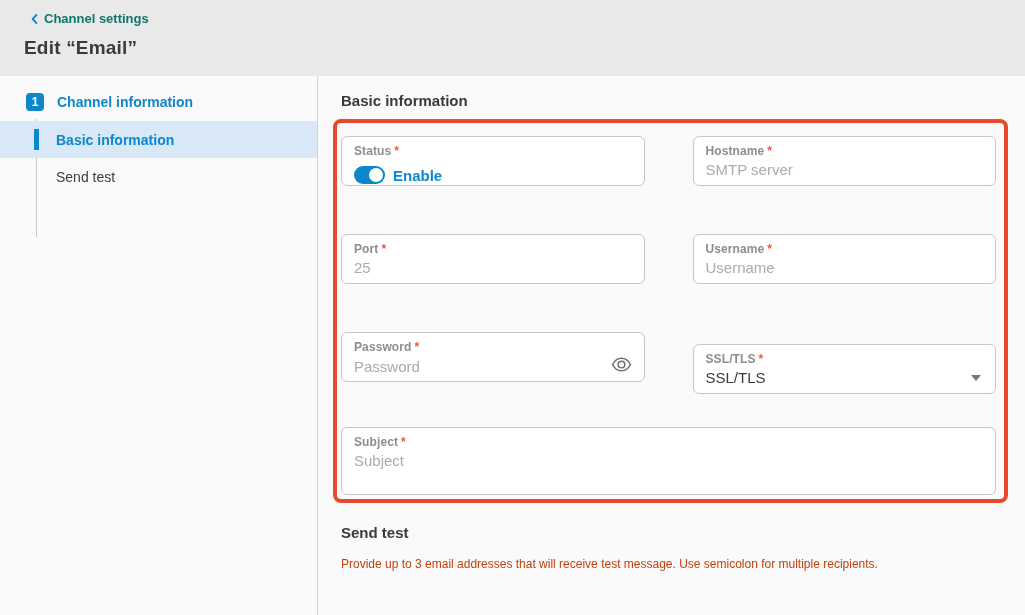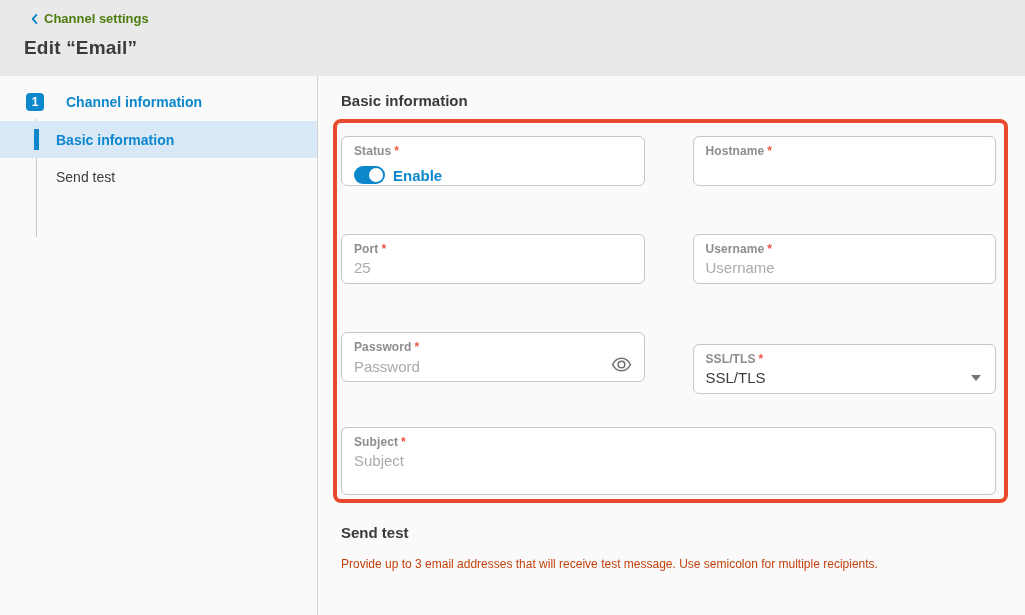--- a/index.html
+++ b/index.html
@@ -16,21 +16,21 @@
   .top-header {
     height: 76px;
     background: #e9e9e9;
     padding: 11px 24px 0 24px;
   }
   .back-link {
     display: inline-flex;
     align-items: center;
     gap: 2px;
     margin-left: 4px;
-    color: #4d7c0f;
+    color: #0f766e;
     font-size: 13px;
     font-weight: bold;
     cursor: pointer;
   }
   .back-link svg { display: block; }
   .page-title {
     margin-top: 7px;
     font-size: 19px;
     font-weight: bold;
     color: #3b3b3b;
@@ -59,21 +59,21 @@
     border-radius: 4px;
     background: #0c87cc;
     color: #fff;
     font-size: 12px;
     font-weight: bold;
     line-height: 18px;
     text-align: center;
     flex: 0 0 18px;
   }
   .step-label {
-    margin-left: 22px;
+    margin-left: 13px;
     color: #0c87cc;
     font-size: 14px;
     font-weight: bold;
     text-align: center;
   }
   .nav { position: relative; margin-top: 6px; }
   .tree-line {
     position: absolute;
     left: 36px; top: -2px;
     width: 1px; height: 118px;
@@ -268,20 +268,21 @@
               <div class="knob"></div>
             </div>
             <div class="toggle-text">Enable</div>
           </div>
         </div>
 
         <div class="field">
           <div class="field-label">
             <span>Hostname</span><span class="req">*</span>
           </div>
+          <input type="text" placeholder="SMTP server" style="">
         </div>
 
         <div class="field">
           <div class="field-label">
             <span>Port</span><span class="req">*</span>
           </div>
           <input type="text" placeholder="25" style="">
         </div>
 
         <div class="field">

